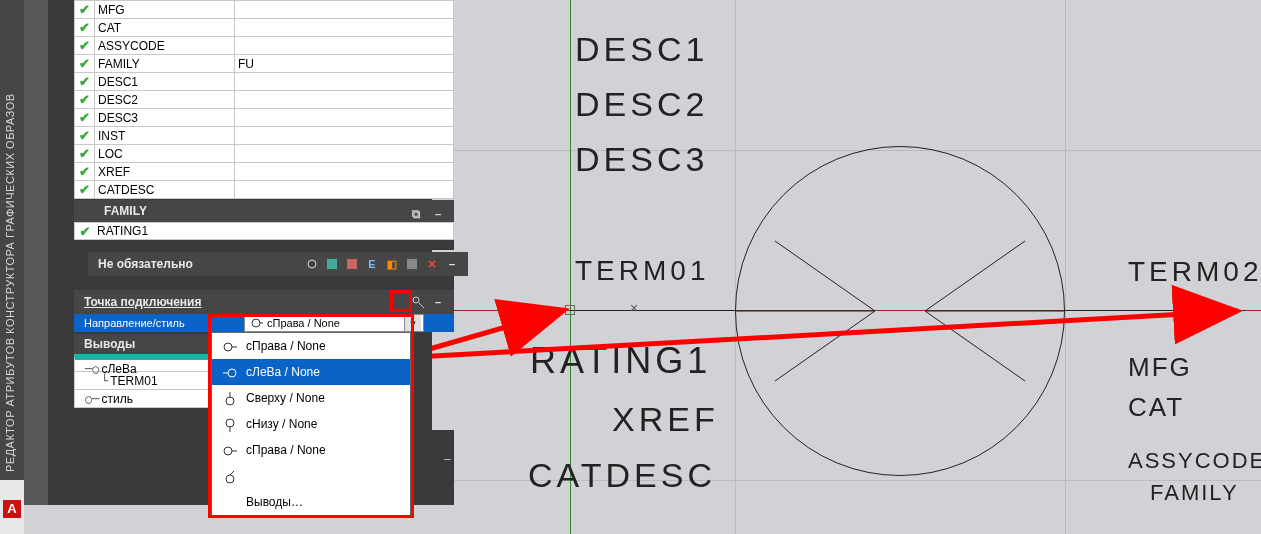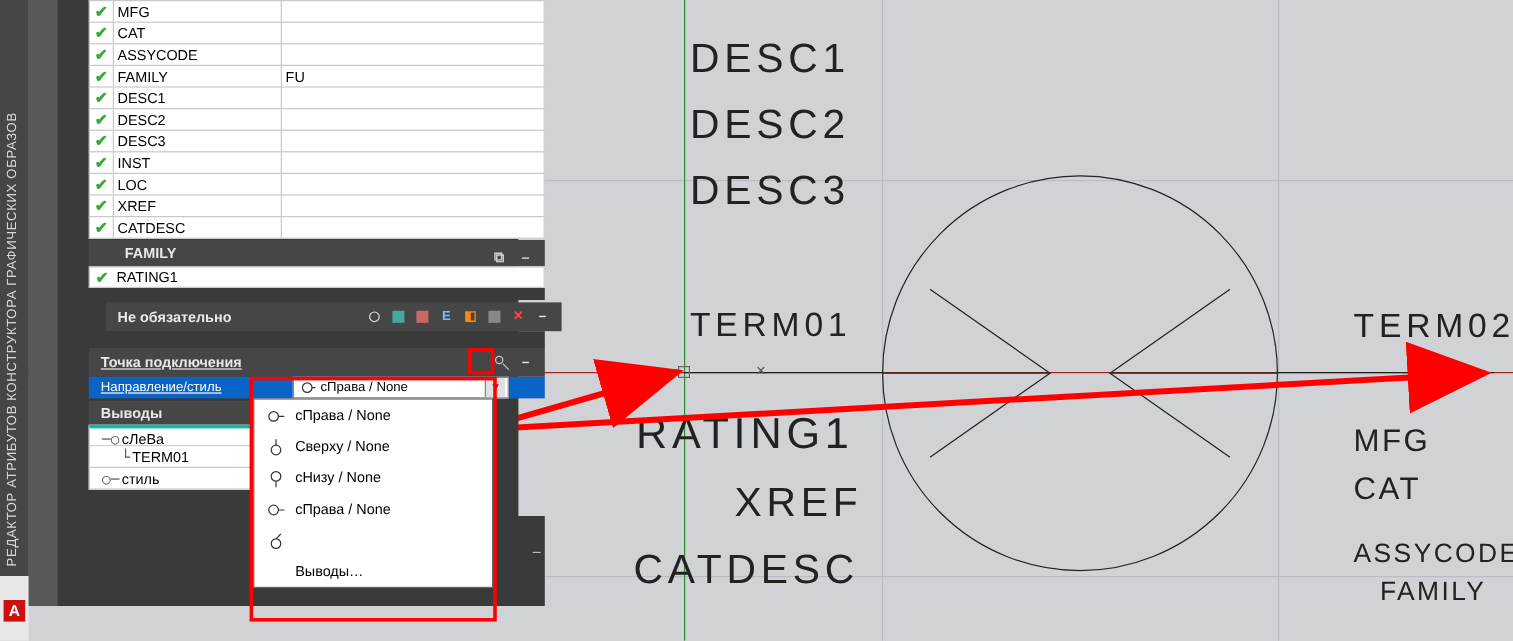--- a/index.html
+++ b/index.html
@@ -123,21 +123,20 @@
   }
   .tool-icons span { width: 16px; height: 16px; display: inline-flex; align-items:center; justify-content:center; font-size: 11px; }
 
   .blue-row {
     background: #0a64c8;
     color: #fff;
     height: 18px; line-height: 18px;
     padding-left: 10px;
     font-size: 11px;
     display: flex;
-    text-decoration: underline;
   }
   .blue-row .lbl { width: 160px; }
   .blue-row .dd {
     background: #fff; color: #000;
     flex: 1; margin-right: 30px;
     height: 18px;
     display: flex; align-items: center;
     padding-left: 4px;
     border: 1px solid #888;
     position: relative;
@@ -385,21 +384,21 @@
         </svg>
       <span>сПрава / None</span>
     </div>
   </div>
 
   <div class="tree-hdr" style="position:absolute; left:50px; top:334px; width:160px;">
     <span>Выводы</span>
     <span style="position:absolute; right:8px;">–</span>
   </div>
   <div class="tree" style="position:absolute; left:50px; top:354px; width:160px;">
-    <div class="tree-row" style="border-top:3px solid #14b8a6;">
+    <div class="tree-row" style="border-top:6px solid #14b8a6;">
       <span class="tree-prefix">─○</span><span>сЛеВа</span>
     </div>
     <div class="tree-row indent">
       <span class="tree-prefix">└</span><span>TERM01</span>
     </div>
     <div class="tree-row">
       <span class="tree-prefix">○─</span><span>стиль</span>
     </div>
   </div>
 
@@ -408,20 +407,27 @@
 </div>
 
 <div class="dropdown" style="left:211px; top:332px; width:200px;">
   <div class="dropdown-row">
     <span class="dd-icon"><svg width="16" height="16">
           <circle cx="6" cy="8" r="4" fill="none" stroke="#333"></circle>
           <line x1="10" y1="8" x2="15" y2="8" stroke="#333"></line>
         </svg></span>
     <span>сПрава / None</span>
   </div>
+  <div class="dropdown-row selected">
+    <span class="dd-icon"><svg width="16" height="16">
+          <circle cx="10" cy="8" r="4" fill="none" stroke="#fff"></circle>
+          <line x1="1" y1="8" x2="6" y2="8" stroke="#fff"></line>
+        </svg></span>
+    <span>сЛеВа / None</span>
+  </div>
   <div class="dropdown-row">
     <span class="dd-icon"><svg width="16" height="16">
           <circle cx="8" cy="10" r="4" fill="none" stroke="#333"></circle>
           <line x1="8" y1="1" x2="8" y2="6" stroke="#333"></line>
         </svg></span>
     <span>Сверху / None</span>
   </div>
   <div class="dropdown-row">
     <span class="dd-icon"><svg width="16" height="16">
           <circle cx="8" cy="6" r="4" fill="none" stroke="#333"></circle>

